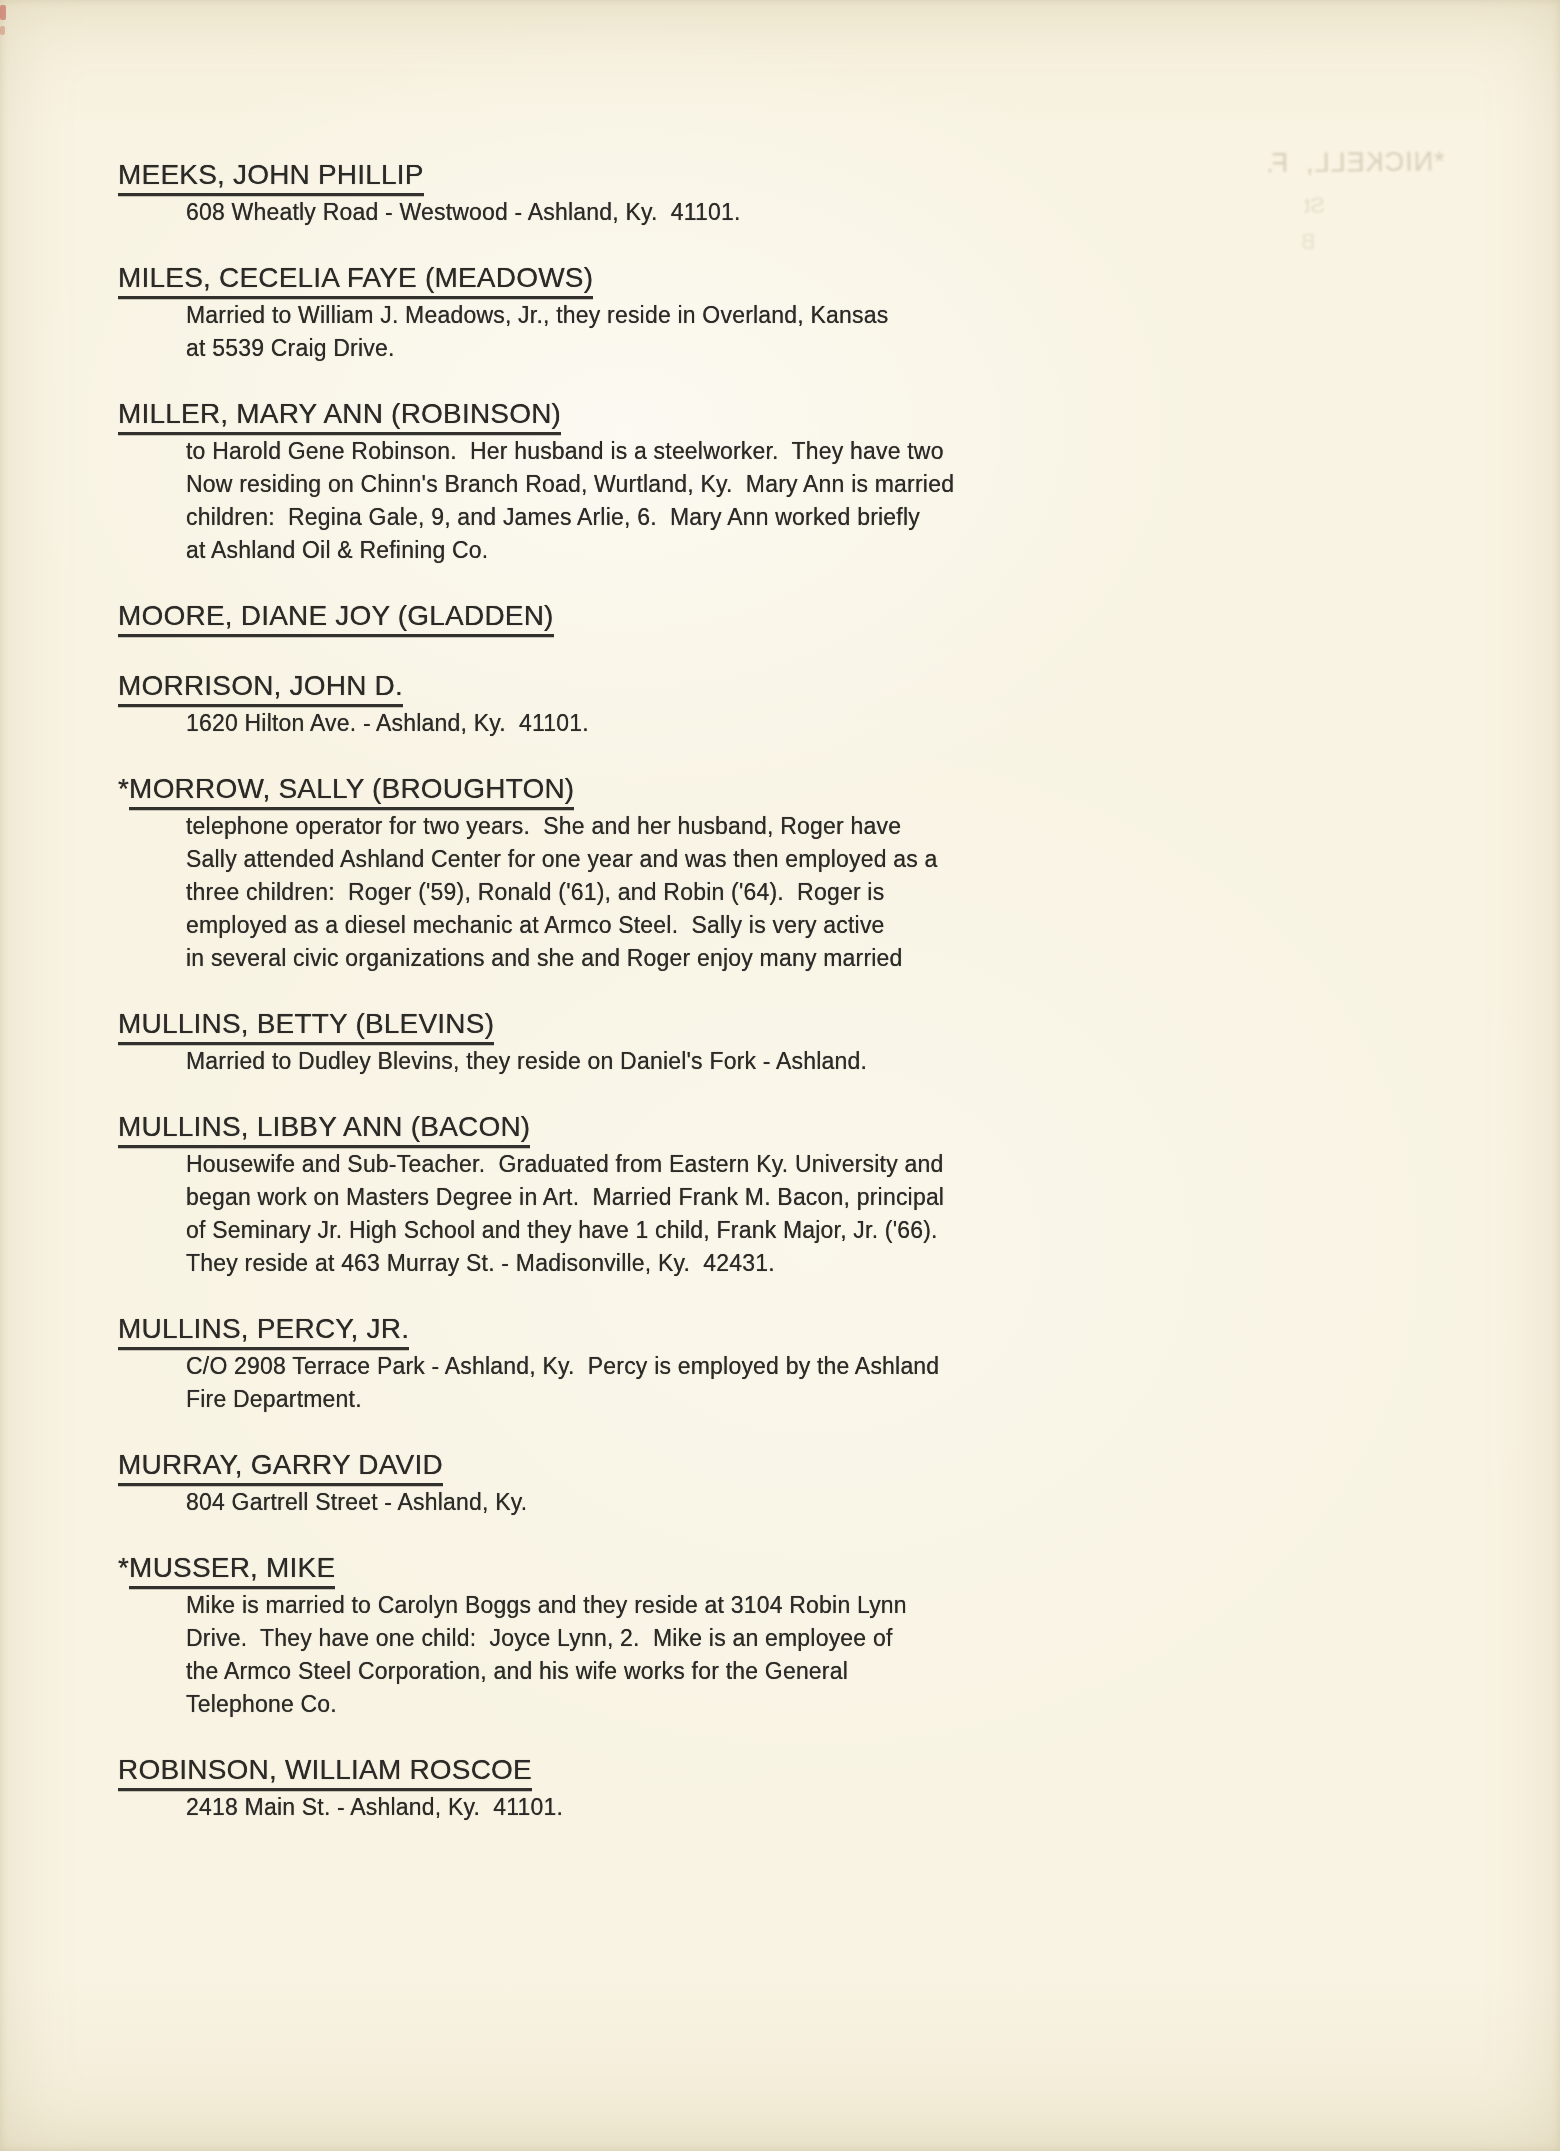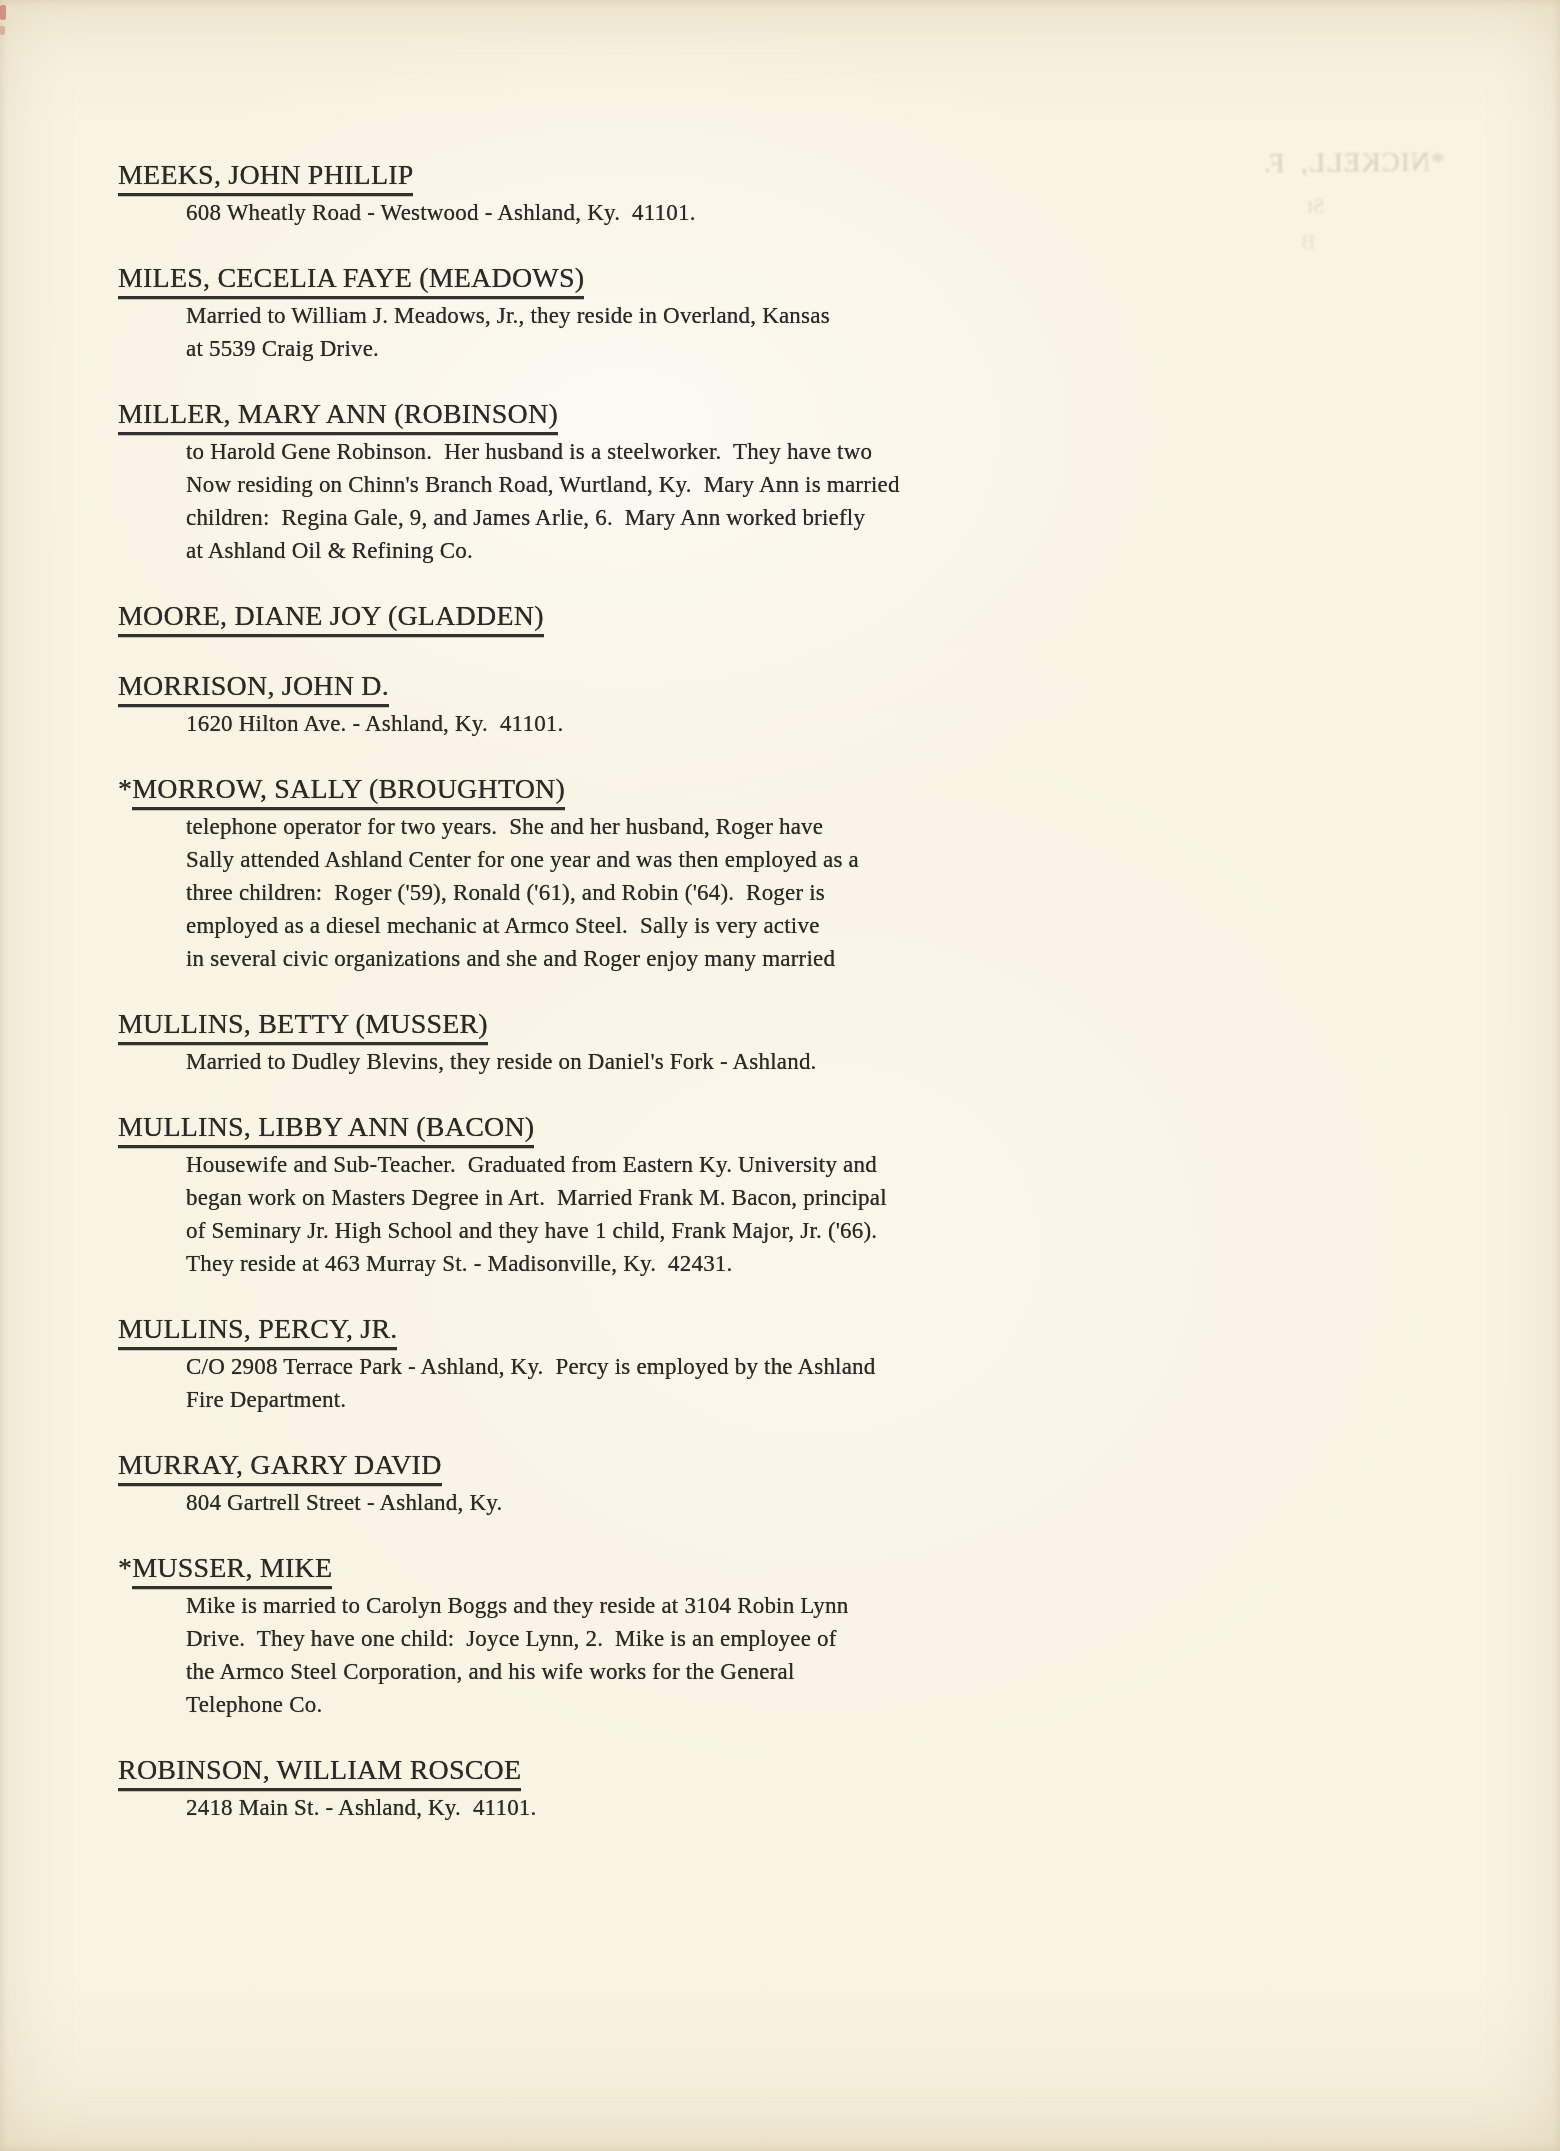--- a/index.html
+++ b/index.html
@@ -5,21 +5,21 @@
   html, body {
     margin: 0;
     padding: 0;
     background: #d8d2bd;
   }
   .page {
     position: relative;
     width: 1560px;
     height: 2151px;
     overflow: hidden;
-    font-family: Liberation Serif, serif;
+    font-family: Liberation Sans, sans-serif;
     color: var(--ink, #2b2a27);
     background:
       radial-gradient(ellipse 950px 650px at 40% 20%, rgba(255,255,255,0.55), rgba(255,255,255,0) 65%),
       radial-gradient(ellipse 1100px 900px at 52% 58%, rgba(255,255,255,0.30), rgba(255,255,255,0) 72%),
       linear-gradient(180deg, #f4eed9 0%, #f8f3e2 6%, #f8f3e2 92%, #f1ebd5 100%);
     box-shadow: inset 0 0 70px rgba(178,162,118,0.28), inset 0 0 8px rgba(160,145,100,0.25);
   }
   .content {
     position: absolute;
     left: 118px;
@@ -144,21 +144,21 @@
     <div class="body">
           <div class="line">telephone operator for two years.  She and her husband, Roger have</div>
           <div class="line">Sally attended Ashland Center for one year and was then employed as a</div>
           <div class="line">three children:  Roger ('59), Ronald ('61), and Robin ('64).  Roger is</div>
           <div class="line">employed as a diesel mechanic at Armco Steel.  Sally is very active</div>
           <div class="line">in several civic organizations and she and Roger enjoy many married</div>
         </div>
   </article>
 
   <article class="entry">
-    <div class="head"><span class="name">MULLINS, BETTY (MUSSER)</span></div>
+    <div class="head"><span class="name">MULLINS, BETTY (BLEVINS)</span></div>
     <div class="body">
           <div class="line">Married to Dudley Blevins, they reside on Daniel's Fork - Ashland.</div>
         </div>
   </article>
 
   <article class="entry">
     <div class="head"><span class="name">MULLINS, LIBBY ANN (BACON)</span></div>
     <div class="body">
           <div class="line">Housewife and Sub-Teacher.  Graduated from Eastern Ky. University and</div>
           <div class="line">began work on Masters Degree in Art.  Married Frank M. Bacon, principal</div>

